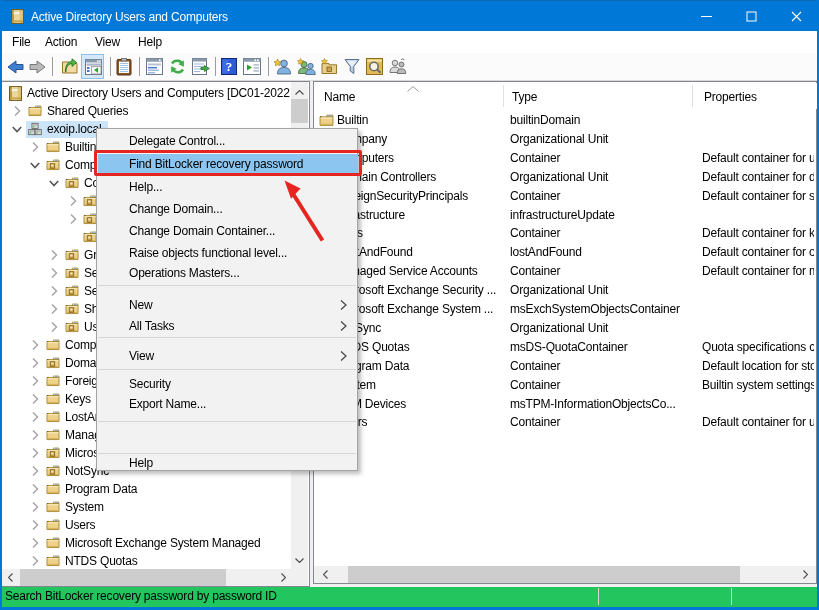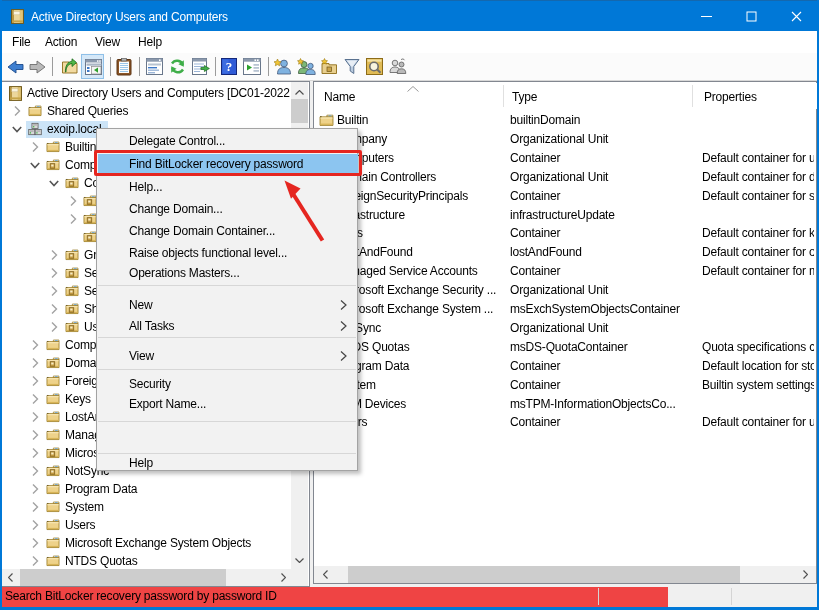--- a/index.html
+++ b/index.html
@@ -43,21 +43,21 @@
 
 #cmenu{position:absolute;left:96px;top:128px;width:262px;height:343px;background:#f2f2f2;
  border:1px solid #a3a3a3;box-shadow:3px 3px 4px rgba(0,0,0,0.25);}
 .mi{position:absolute;left:0;width:260px;height:22px;line-height:22px;padding-left:32px;}
 .msep{position:absolute;left:1px;width:258px;height:1px;background:#d7d7d7;}
 .marr{position:absolute;right:10px;top:5px;}
 #mhl{position:absolute;left:1px;top:25px;width:260px;height:19px;background:#8cc5f0;}
 #redbox{position:absolute;left:93.5px;top:149.5px;width:268px;height:26px;border:3px solid #e52620;border-radius:2px;z-index:30;}
 #redarrow{position:absolute;left:280px;top:176px;z-index:31;}
 
-#status{position:absolute;left:0;top:587px;width:668px;height:20px;background:#ef4444;}
+#status{position:absolute;left:0;top:587px;width:819px;height:20px;background:#22c55e;}
 #status .tick{position:absolute;top:1px;width:1px;height:17px;background:#d4d4d4;}
 </style>
 </head>
 <body>
 <div id="win">
 <div class="wb" style="left:0;top:0;width:2px;height:610px"></div>
 <div class="wb" style="left:817px;top:0;width:2px;height:610px"></div>
 <div class="wb" style="left:0;top:607px;width:819px;height:3px"></div>
 <svg width="0" height="0" style="position:absolute">
 <defs>
@@ -452,21 +452,21 @@
           </svg>
           <span class="tlab" style="left:63px">Users</span>
         </div>
         <div class="trow" style="top:452px;width:289px">
           <svg class="chv" style="left:28px" width="12" height="12">
             <use href="#chr"></use>
           </svg>
           <svg class="tico" style="left:44px" width="14" height="14">
             <use href="#folder"></use>
           </svg>
-          <span class="tlab" style="left:63px">Microsoft Exchange System Objects</span>
+          <span class="tlab" style="left:63px">Microsoft Exchange System Managed</span>
         </div>
         <div class="trow" style="top:470px;width:289px">
           <svg class="chv" style="left:28px" width="12" height="12">
             <use href="#chr"></use>
           </svg>
           <svg class="tico" style="left:44px" width="14" height="14">
             <use href="#folder"></use>
           </svg>
           <span class="tlab" style="left:63px">NTDS Quotas</span>
         </div>

